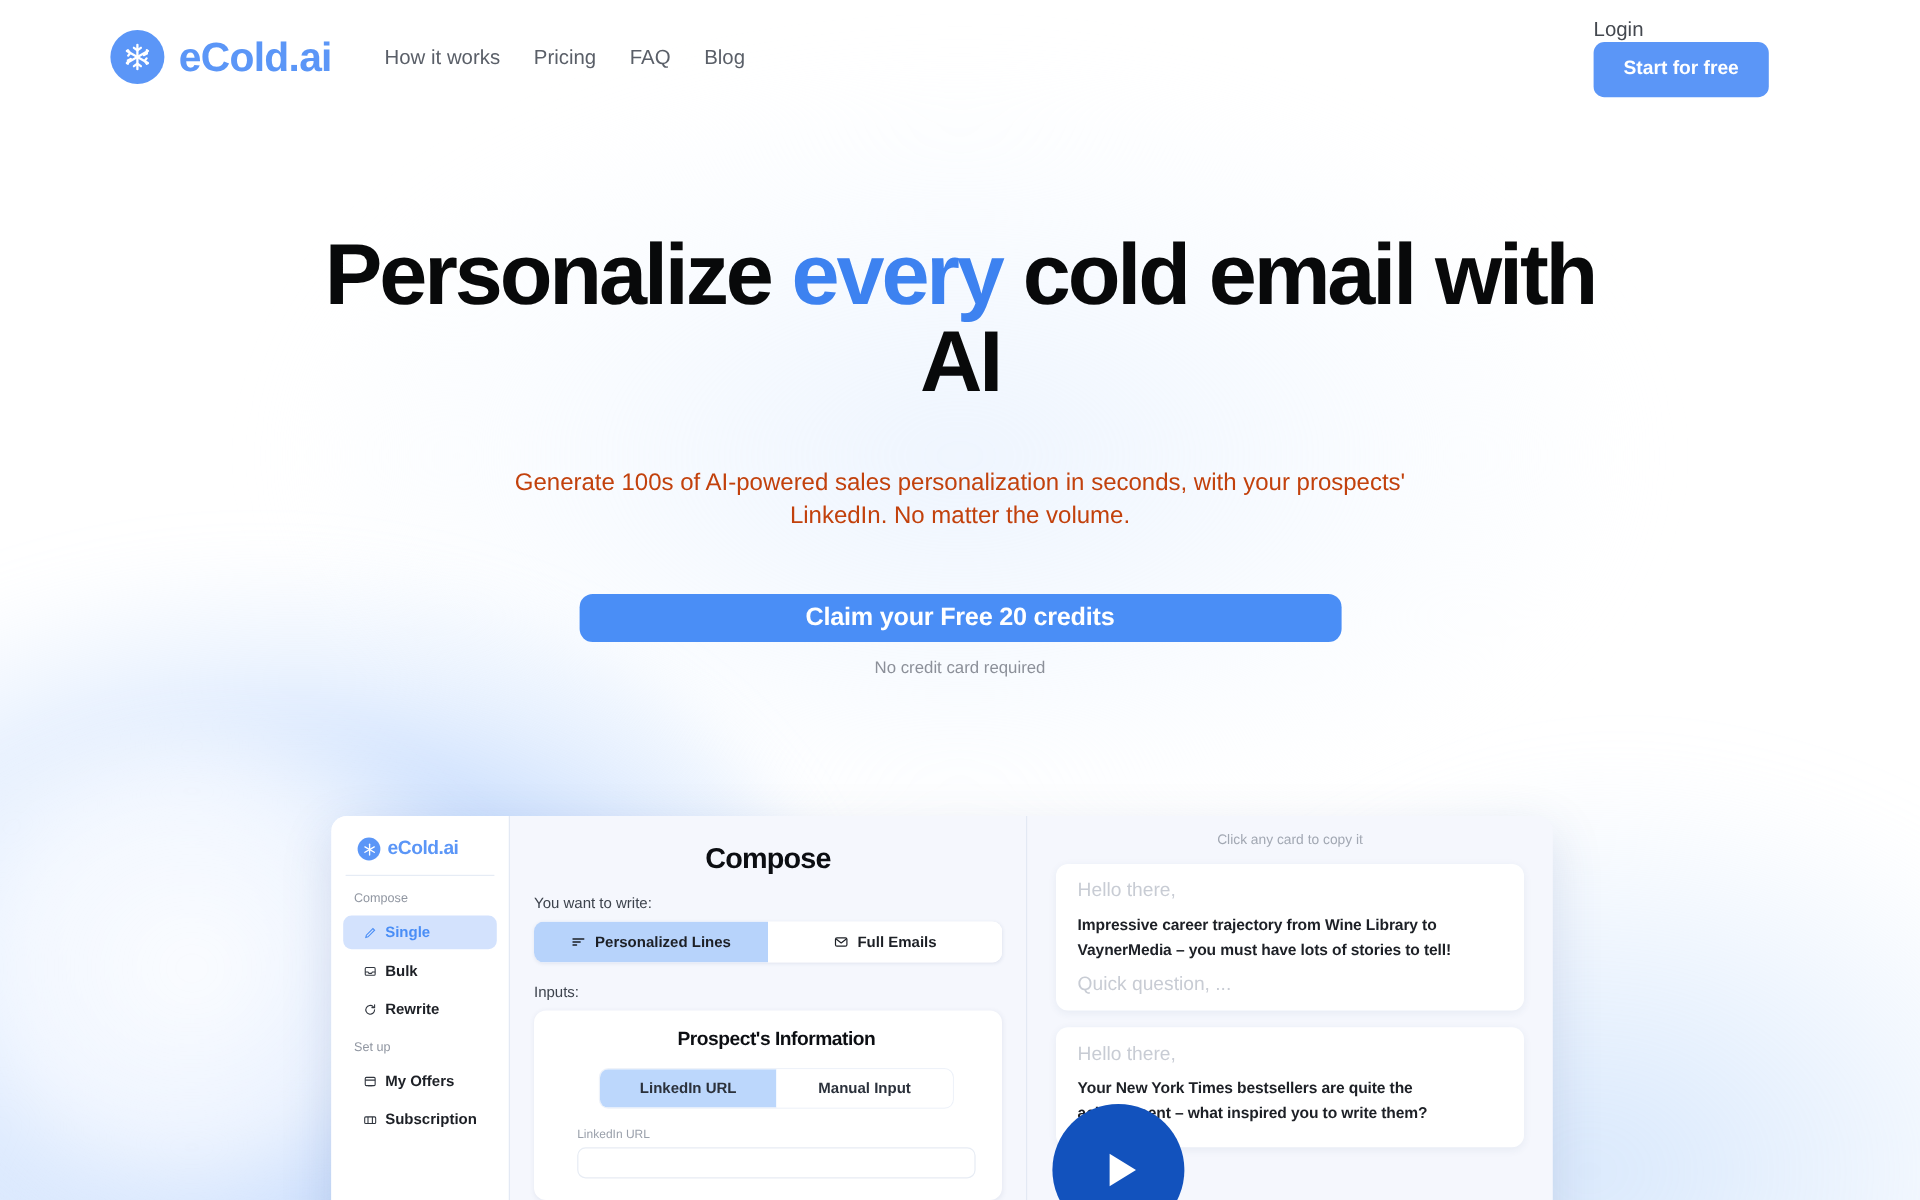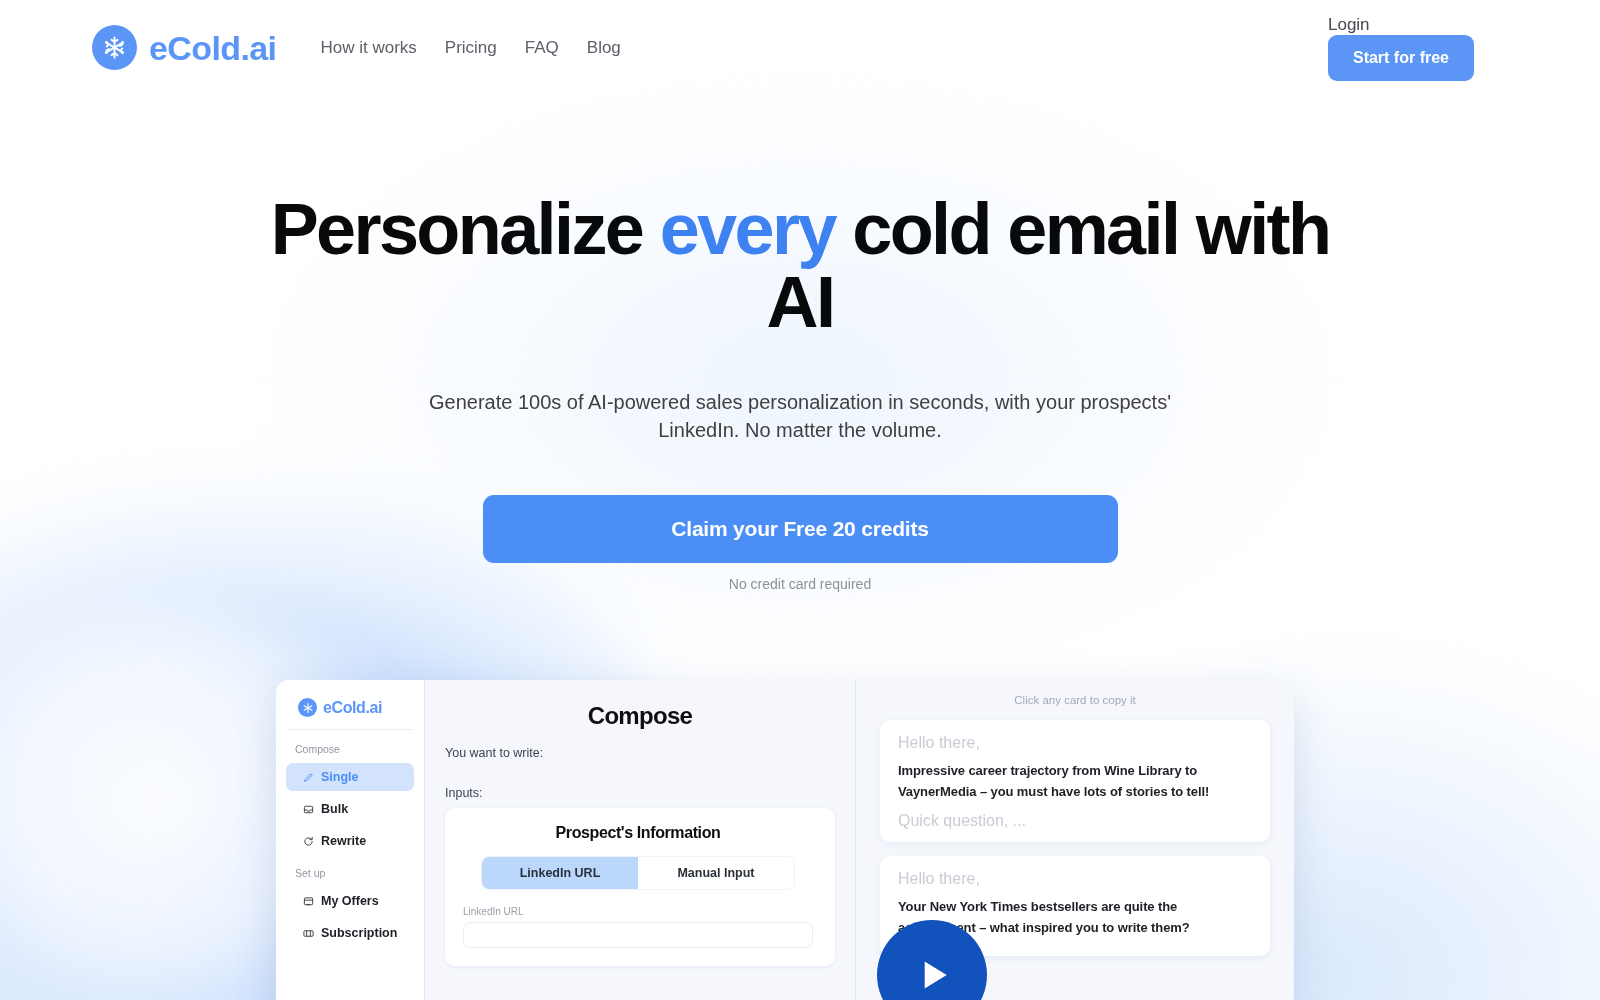--- a/index.html
+++ b/index.html
@@ -160,34 +160,34 @@
     max-width: 1060px;
     margin: 0 auto;
   }
   h1.headline .accent { color: #3d82f0; }
 
   p.subhead {
     margin: 48px auto 0;
     max-width: 800px;
     font-size: 20px;
     line-height: 1.42;
-    color: #404040;
+    color: #c2410c;
     font-weight: 400;
   }
 
   .cta-wrap { margin-top: 50px; }
   .cta-main {
     display: block;
     width: 635px;
     margin: 0 auto;
     background: #4a8ef6;
     color: #fff;
     border: none;
     border-radius: 11px;
-    padding: 22px 0;
+    padding: 8px 0;
     font-size: 21px;
     font-weight: 700;
     letter-spacing: -0.2px;
     cursor: pointer;
     font-family: inherit;
   }
   .cta-note {
     margin-top: 13px;
     font-size: 14px;
     color: #8c9099;
@@ -303,21 +303,21 @@
     font-weight: 700;
     color: #1d2026;
     background: #ffffff;
   }
   .mk-seg-btn.active { background: #b7d3fb; }
   .mk-seg-btn .mk-ico { width:13px; height:13px; display:flex; flex:none; align-items:center; justify-content:center;}
 
   .mk-card {
     background: #ffffff;
     border-radius: 10px;
-    padding: 16px 22px 18px 18px;
+    padding: 16px 22px 18px 36px;
     box-shadow: 0 1px 4px rgba(45,70,120,0.08);
   }
   .mk-card-title {
     text-align: center;
     font-size: 16px;
     font-weight: 700;
     color: #0c0e12;
     letter-spacing: -0.4px;
     margin-bottom: 14px;
   }
@@ -517,20 +517,39 @@
 
     </aside>
 
     <section class="mk-compose">
 
       <div class="mk-panel-title">Compose</div>
 
       <div class="mk-field-label">You want to write:</div>
 
       <div class="mk-segment">
+        <div class="mk-seg-btn active">
+          <span class="mk-ico">
+            <svg width="12" height="12" viewBox="0 0 24 24" fill="none" stroke="#1d2026" stroke-width="2.2" stroke-linecap="round">
+                <line x1="3" y1="7" x2="21" y2="7"></line>
+                <line x1="3" y1="12" x2="15" y2="12"></line>
+                <line x1="3" y1="17" x2="9" y2="17"></line>
+              </svg>
+          </span>
+          <span>Personalized Lines</span>
+        </div>
+        <div class="mk-seg-btn">
+          <span class="mk-ico">
+            <svg width="12" height="12" viewBox="0 0 24 24" fill="none" stroke="#1d2026" stroke-width="2" stroke-linejoin="round">
+                <rect x="2.5" y="5" width="19" height="14" rx="2.5"></rect>
+                <polyline points="3.5,7 12,13.5 20.5,7"></polyline>
+              </svg>
+          </span>
+          <span>Full Emails</span>
+        </div>
       </div>
 
       <div class="mk-field-label">Inputs:</div>
 
       <div class="mk-card">
         <div class="mk-card-title">Prospect's Information</div>
 
         <div class="mk-segment inner">
           <div class="mk-seg-btn active">LinkedIn URL</div>
           <div class="mk-seg-btn">Manual Input</div>

